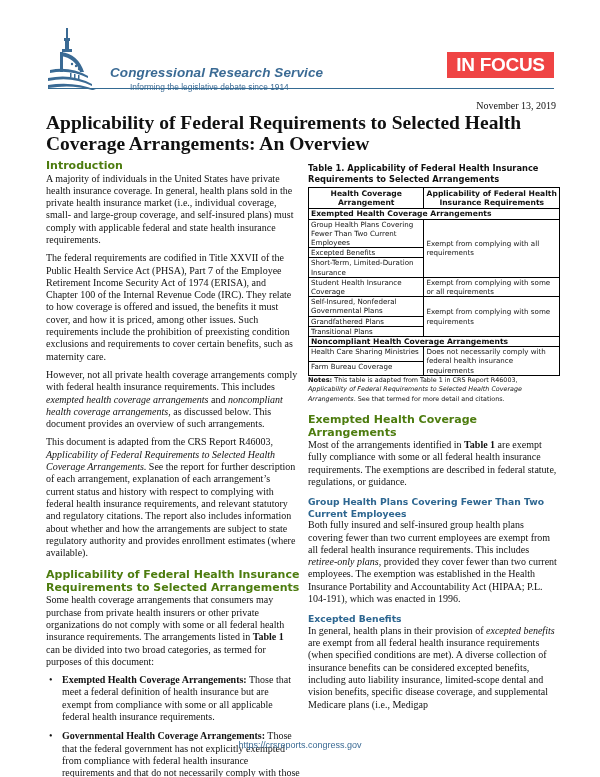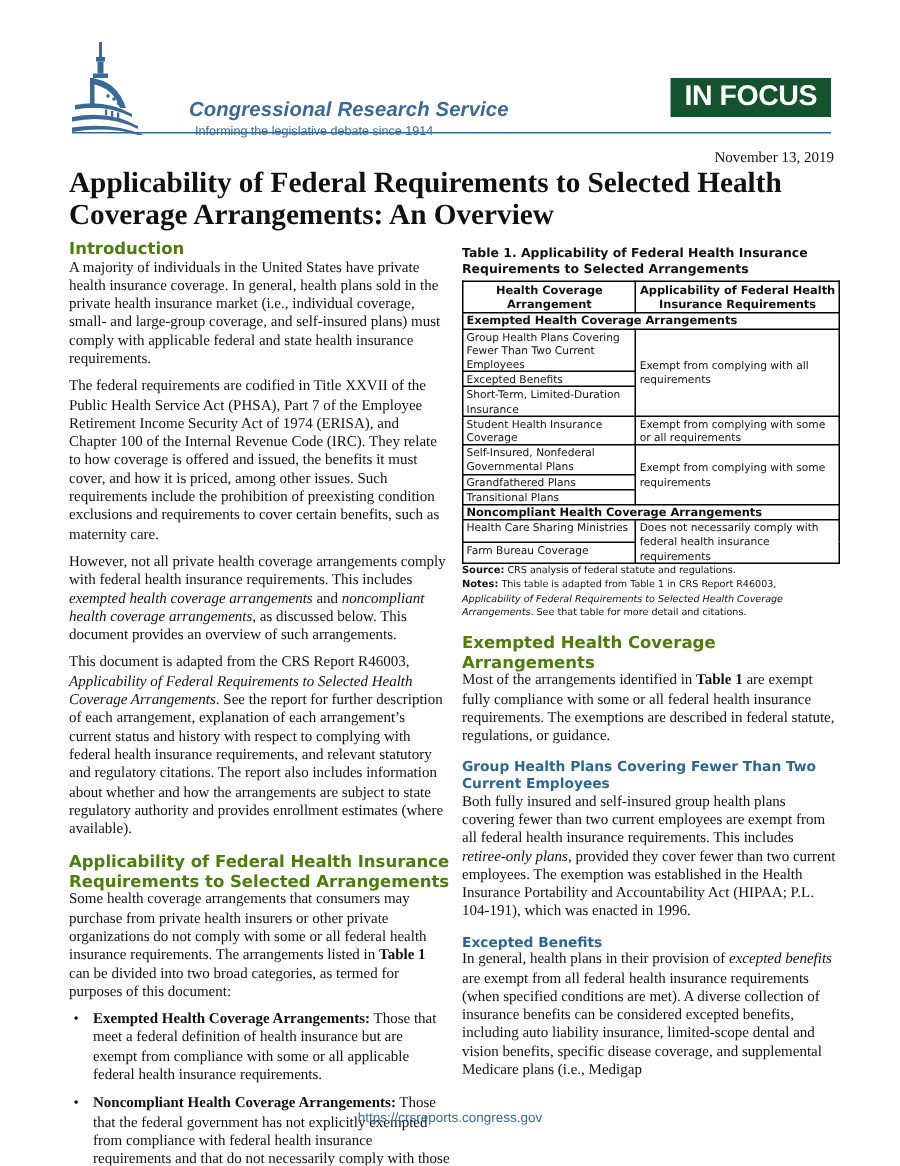--- a/index.html
+++ b/index.html
@@ -1,21 +1,21 @@
 <!DOCTYPE html>
 <html><head>
 <meta charset="utf-8">
 <style>
   html, body { margin: 0; padding: 0; background: #ffffff; }
   body { width: 600px; height: 777px; position: relative; overflow: hidden; font-family: "Liberation Serif", serif; color: #111; }
   .header { position: absolute; left: 48px; top: 24px; width: 506px; height: 66px; }
   .logo-icon { position: absolute; left: 0; top: 4px; width: 50px; height: 62px; }
-  .logo-name { position: absolute; left: 62px; top: 41px; font-family: "Liberation Sans", sans-serif; font-weight: bold; font-style: italic; font-size: 13.5px; color: #3a6a94; letter-spacing: 0.1px; white-space: nowrap; margin-left: 16px; }
+  .logo-name { position: absolute; left: 62px; top: 41px; font-family: "Liberation Sans", sans-serif; font-weight: bold; font-style: italic; font-size: 13.5px; color: #3a6a94; letter-spacing: 0.1px; white-space: nowrap; }
   .logo-tagline { position: absolute; left: 62px; top: 58px; font-family: "Liberation Sans", sans-serif; font-size: 8.4px; color: #3a6a94; white-space: nowrap; padding-left: 20px; }
-  .badge { position: absolute; left: 399px; top: 28px; width: 107px; height: 26px; background: #14532d; color: #fff; font-family: "Liberation Sans", sans-serif; font-weight: bold; font-size: 19px; line-height: 26px; text-align: center; letter-spacing: -0.3px; }
+  .badge { position: absolute; left: 399px; top: 28px; width: 107px; height: 26px; background: #ef4444; color: #fff; font-family: "Liberation Sans", sans-serif; font-weight: bold; font-size: 19px; line-height: 26px; text-align: center; letter-spacing: -0.3px; }
   .header-rule { position: absolute; left: 48px; top: 88px; width: 506px; height: 1px; background: #346a92; }
 
   .date { position: absolute; right: 44px; top: 100px; font-size: 10px; color: #111; }
   .title { position: absolute; left: 46px; top: 112px; width: 520px; font-size: 19.5px; font-weight: bold; line-height: 21px; margin: 0; }
 
   .col { position: absolute; font-size: 10px; line-height: 12.3px; }
   .col-left { left: 46px; top: 160px; width: 254px; }
   .col-right { left: 308px; top: 163px; width: 250px; }
 
   h2.sec { font-family: "DejaVu Sans", sans-serif; font-weight: bold; color: #4d7c0f; font-size: 11px; line-height: 12.5px; margin: 0; }
@@ -72,21 +72,21 @@
   <h2 class="sec">Introduction</h2>
   <p>A majority of individuals in the United States have private health insurance coverage. In general, health plans sold in the private health insurance market (i.e., individual coverage, small- and large-group coverage, and self-insured plans) must comply with applicable federal and state health insurance requirements.</p>
   <p>The federal requirements are codified in Title XXVII of the Public Health Service Act (PHSA), Part 7 of the Employee Retirement Income Security Act of 1974 (ERISA), and Chapter 100 of the Internal Revenue Code (IRC). They relate to how coverage is offered and issued, the benefits it must cover, and how it is priced, among other issues. Such requirements include the prohibition of preexisting condition exclusions and requirements to cover certain benefits, such as maternity care.</p>
   <p><span>However, not all private health coverage arrangements comply with federal health insurance requirements. This includes </span><em>exempted health coverage arrangements</em><span> and </span><em>noncompliant health coverage arrangements</em><span>, as discussed below. This document provides an overview of such arrangements.</span></p>
   <p><span>This document is adapted from the CRS Report R46003, </span><em>Applicability of Federal Requirements to Selected Health Coverage Arrangements</em><span>. See the report for further description of each arrangement, explanation of each arrangement’s current status and history with respect to complying with federal health insurance requirements, and relevant statutory and regulatory citations. The report also includes information about whether and how the arrangements are subject to state regulatory authority and provides enrollment estimates (where available).</span></p>
 
   <h2 class="sec" style="margin-top:10px">Applicability of Federal Health Insurance Requirements to Selected Arrangements</h2>
   <p><span>Some health coverage arrangements that consumers may purchase from private health insurers or other private organizations do not comply with some or all federal health insurance requirements. The arrangements listed in </span><b>Table 1</b><span> can be divided into two broad categories, as termed for purposes of this document:</span></p>
   <ul class="bullets">
     <li><span class="dot">•</span><b>Exempted Health Coverage Arrangements:</b><span> Those that meet a federal definition of health insurance but are exempt from compliance with some or all applicable federal health insurance requirements.</span></li>
-    <li><span class="dot">•</span><b>Noncompliant Health Coverage Arrangements:</b><span> Those that the federal government has not explicitly exempted from compliance with federal health insurance requirements and that do not necessarily comply with those requirements.</span></li>
+    <li><span class="dot">•</span><b>Governmental Health Coverage Arrangements:</b><span> Those that the federal government has not explicitly exempted from compliance with federal health insurance requirements and that do not necessarily comply with those requirements.</span></li>
   </ul>
 </div>
 
 <div class="col col-right">
   <div class="tbl-caption">Table 1. Applicability of Federal Health Insurance Requirements to Selected Arrangements</div>
   <table class="t">
     <tbody>
         <tr>
       <th style="width:46%">Health Coverage Arrangement</th>
       <th>Applicability of Federal Health Insurance Requirements</th>
@@ -123,22 +123,21 @@
     </tr>
     <tr>
       <td>Health Care Sharing Ministries</td>
       <td rowspan="2">Does not necessarily comply with federal health insurance requirements</td>
     </tr>
     <tr>
       <td>Farm Bureau Coverage</td>
     </tr>
   </tbody>
     </table>
-  <p class="tbl-note"><b>Source:</b><span> CRS analysis of federal statute and regulations.</span></p>
-  <p class="tbl-note" style="margin-bottom:10px"><b>Notes:</b><span> This table is adapted from Table 1 in CRS Report R46003, </span><em>Applicability of Federal Requirements to Selected Health Coverage Arrangements</em><span>. See that table for more detail and citations.</span></p>
+  <p class="tbl-note" style="margin-bottom:10px"><b>Notes:</b><span> This table is adapted from Table 1 in CRS Report R46003, </span><em>Applicability of Federal Requirements to Selected Health Coverage Arrangements</em><span>. See that termed for more detail and citations.</span></p>
 
   <h2 class="sec" style="width:200px">Exempted Health Coverage Arrangements</h2>
   <p><span>Most of the arrangements identified in </span><b>Table 1</b><span> are exempt fully compliance with some or all federal health insurance requirements. The exemptions are described in federal statute, regulations, or guidance.</span></p>
 
   <h3 class="sub" style="margin-top:8px">Group Health Plans Covering Fewer Than Two Current Employees</h3>
   <p><span>Both fully insured and self-insured group health plans covering fewer than two current employees are exempt from all federal health insurance requirements. This includes </span><em>retiree-only plans</em><span>, provided they cover fewer than two current employees. The exemption was established in the Health Insurance Portability and Accountability Act (HIPAA; P.L. 104-191), which was enacted in 1996.</span></p>
 
   <h3 class="sub" style="margin-top:8px">Excepted Benefits</h3>
   <p><span>In general, health plans in their provision of </span><em>excepted benefits</em><span> are exempt from all federal health insurance requirements (when specified conditions are met). A diverse collection of insurance benefits can be considered excepted benefits, including auto liability insurance, limited-scope dental and vision benefits, specific disease coverage, and supplemental Medicare plans (i.e., Medigap</span></p>
 </div>

